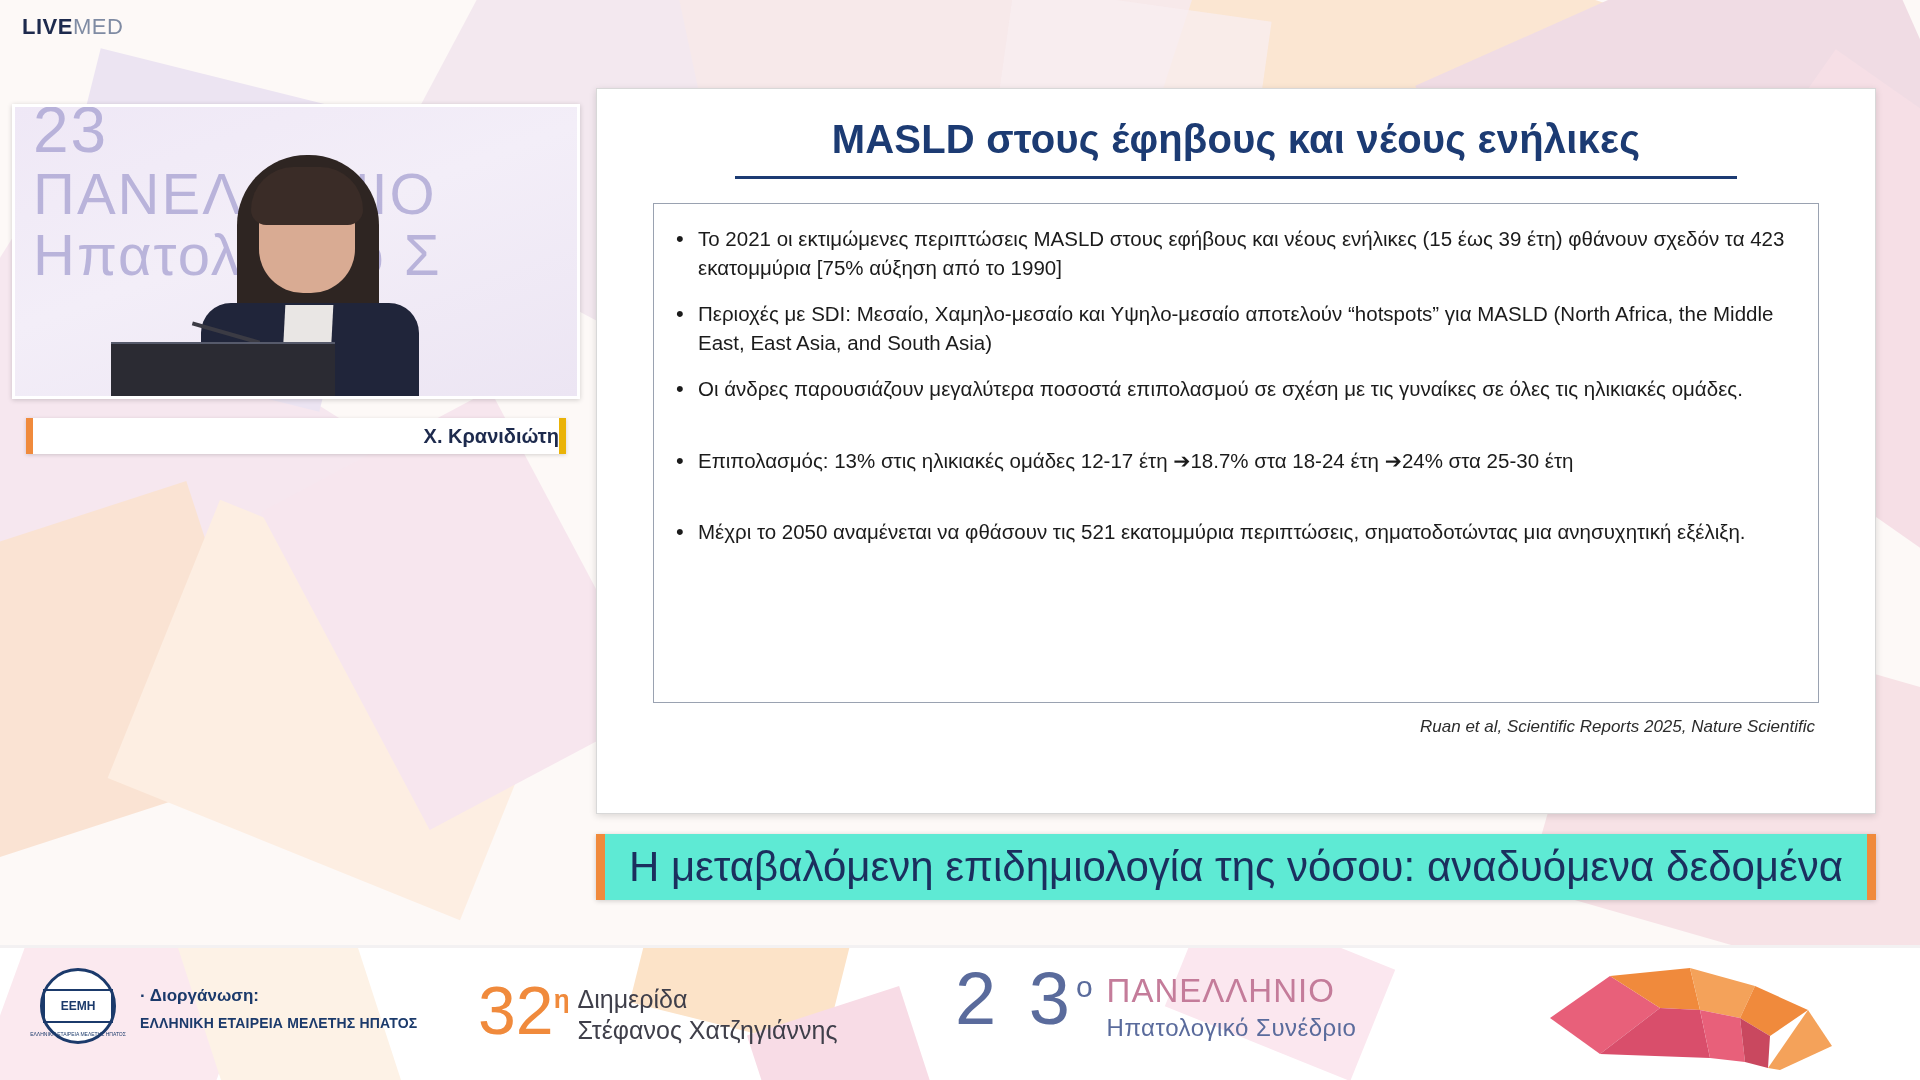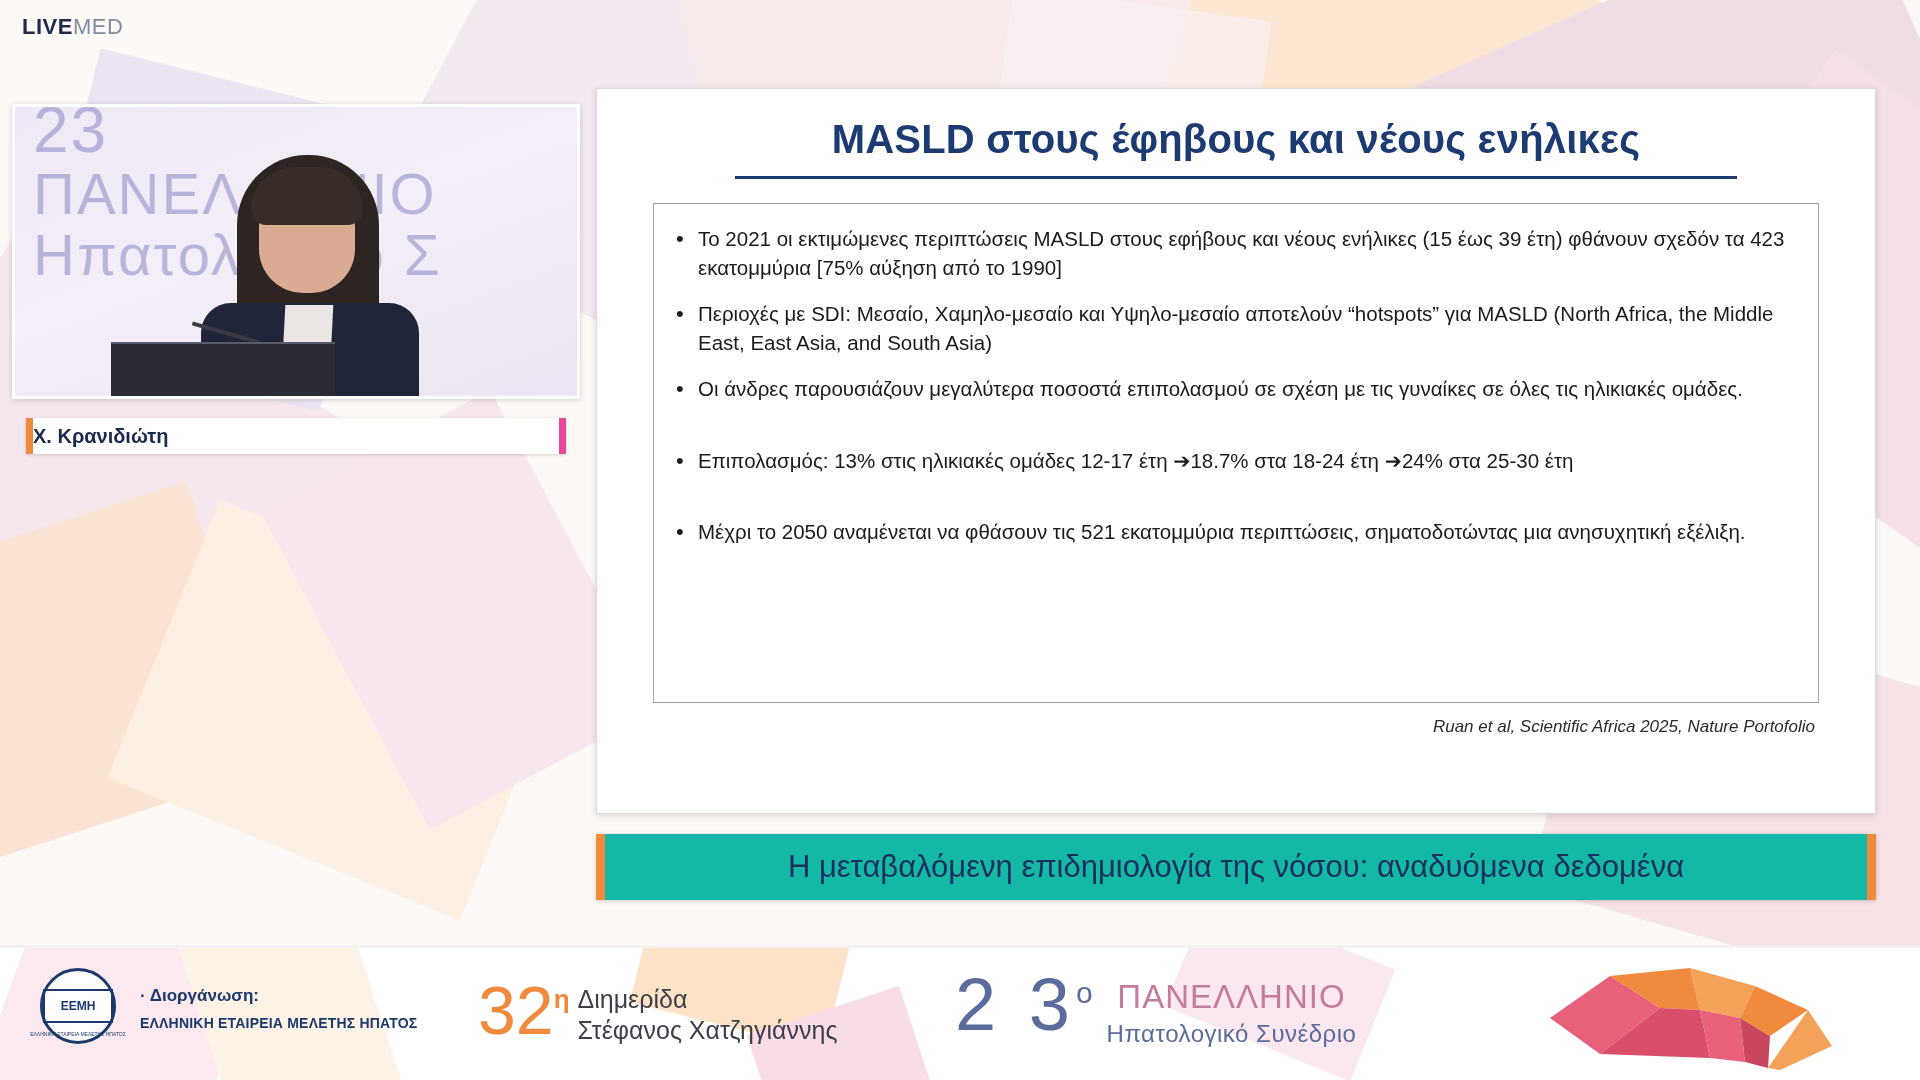--- a/index.html
+++ b/index.html
@@ -117,22 +117,22 @@
     position: absolute; left: 176px; top: 224px;
     width: 70px; height: 4px; background: #3b3b44;
     transform: rotate(16deg);
   }
 
   .speaker-name {
     position: absolute; left: 26px; top: 418px;
     width: 540px; height: 36px;
     background: #ffffff;
     border-left: 7px solid #f08a3c;
-    border-right: 7px solid #ec4899;
-    display: flex; align-items: center; justify-content: flex-start;
+    border-right: 7px solid #eab308;
+    display: flex; align-items: center; justify-content: flex-end;
     font-size: 20px; font-weight: 700; color: #1d2a4d;
     box-shadow: 0 1px 4px rgba(0,0,0,.16);
     z-index: 31;
   }
 
   
   .slide {
     position: absolute; left: 596px; top: 88px;
     width: 1280px; height: 726px;
     background: #ffffff;
@@ -173,25 +173,25 @@
   .source {
     text-align: right;
     font-size: 17px; font-style: italic; color: #2b2b2b;
     margin-top: 14px; padding-right: 4px;
   }
 
   
   .banner {
     position: absolute; left: 596px; top: 834px;
     width: 1280px; height: 66px;
-    background: #14b8a6;
+    background: #5eead4;
     border-left: 9px solid #f08a3c;
     border-right: 9px solid #f08a3c;
     display: flex; align-items: center; justify-content: center;
-    font-size: 31px; color: #1b2f5e;
+    font-size: 42px; color: #1b2f5e;
     box-shadow: 0 1px 5px rgba(0,0,0,.18);
     z-index: 26;
   }
 
   
   .footer {
     position: absolute; left: 0; bottom: 0;
     width: 1920px; height: 135px;
     background: #ffffff;
     border-top: 3px solid #f3f1f2;
@@ -229,22 +229,22 @@
   .conf32 {
     position: absolute; left: 478px; top: 30px;
     display: flex; align-items: flex-start;
   }
   .num32 { font-size: 68px; color: #f08a3c; line-height: .95; font-weight: 400; }
   .sup-i { font-size: 26px; color: #f08a3c; font-weight: 700; margin-top: 6px; }
   .conf32-txt { margin-left: 8px; margin-top: 6px; color: #3f3f4a; }
   .conf32-txt div { font-size: 25px; line-height: 1.25; }
 
   .conf23 {
-    position: absolute; left: 955px; top: 22px;
-    display: flex; align-items: flex-start; text-align: center;
+    position: absolute; left: 955px; top: 16px;
+    display: flex; align-items: flex-start;
   }
   .num23 { font-size: 74px; color: #5a6b9c; line-height: .95; letter-spacing: 6px; }
   .sup-o { font-size: 30px; color: #5a6b9c; margin-top: 6px; }
   .conf23-txt { margin-left: 14px; margin-top: 8px; }
   .c23l1 { font-size: 33px; color: #c47c9a; letter-spacing: 1px; }
   .c23l2 { font-size: 24px; color: #5a6b9c; letter-spacing: .5px; margin-top: 4px; }
 
   .liver-art { position: absolute; right: 80px; top: 10px; width: 300px; height: 120px; }
 </style>
 </head>
@@ -297,21 +297,21 @@
     <div class="title-rule"></div>
     <div class="content-box">
       <ul class="bullets">
         <li>Το 2021 οι εκτιμώμενες περιπτώσεις MASLD στους εφήβους και νέους ενήλικες (15 έως 39 έτη) φθάνουν σχεδόν τα 423 εκατομμύρια [75% αύξηση από το 1990]</li>
         <li>Περιοχές με SDI: Μεσαίο, Χαμηλο-μεσαίο και Υψηλο-μεσαίο αποτελούν “hotspots” για MASLD (North Africa, the Middle East, East Asia, and South Asia)</li>
         <li>Οι άνδρες παρουσιάζουν μεγαλύτερα ποσοστά επιπολασμού σε σχέση με τις γυναίκες σε όλες τις ηλικιακές ομάδες.</li>
         <li class="gap-top">Επιπολασμός: 13% στις ηλικιακές ομάδες 12-17 έτη ➔18.7% στα 18-24 έτη ➔24% στα 25-30 έτη</li>
         <li class="gap-top">Μέχρι το 2050 αναμένεται να φθάσουν τις 521 εκατομμύρια περιπτώσεις, σηματοδοτώντας μια ανησυχητική εξέλιξη.</li>
       </ul>
     </div>
-    <div class="source">Ruan et al, Scientific Africa 2025, Nature Portofolio</div>
+    <div class="source">Ruan et al, Scientific Reports 2025, Nature Scientific</div>
   </div>
 
   <div class="banner">
     <span>Η μεταβαλόμενη επιδημιολογία της νόσου: αναδυόμενα δεδομένα</span>
   </div>
 
   <div class="footer">
     <div class="footer-deco fd1"></div>
     <div class="footer-deco fd2"></div>
     <div class="footer-deco fd3"></div>

